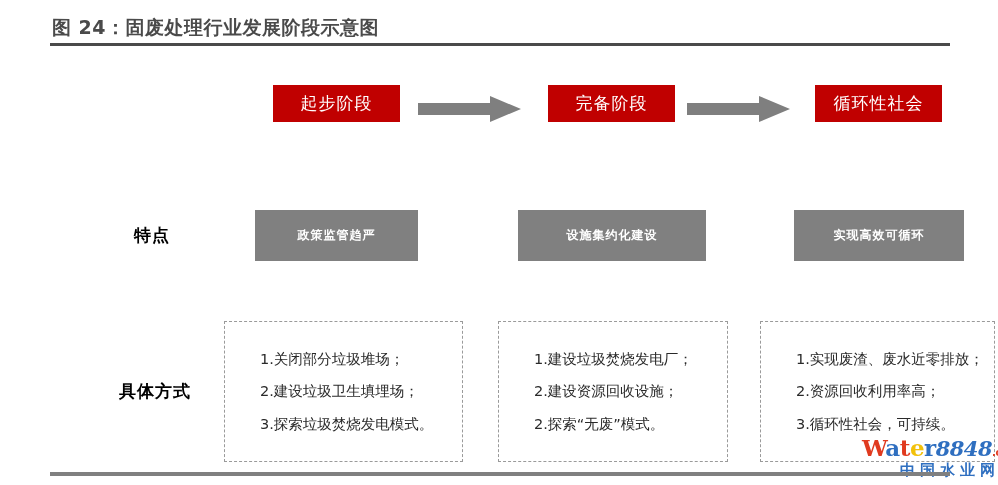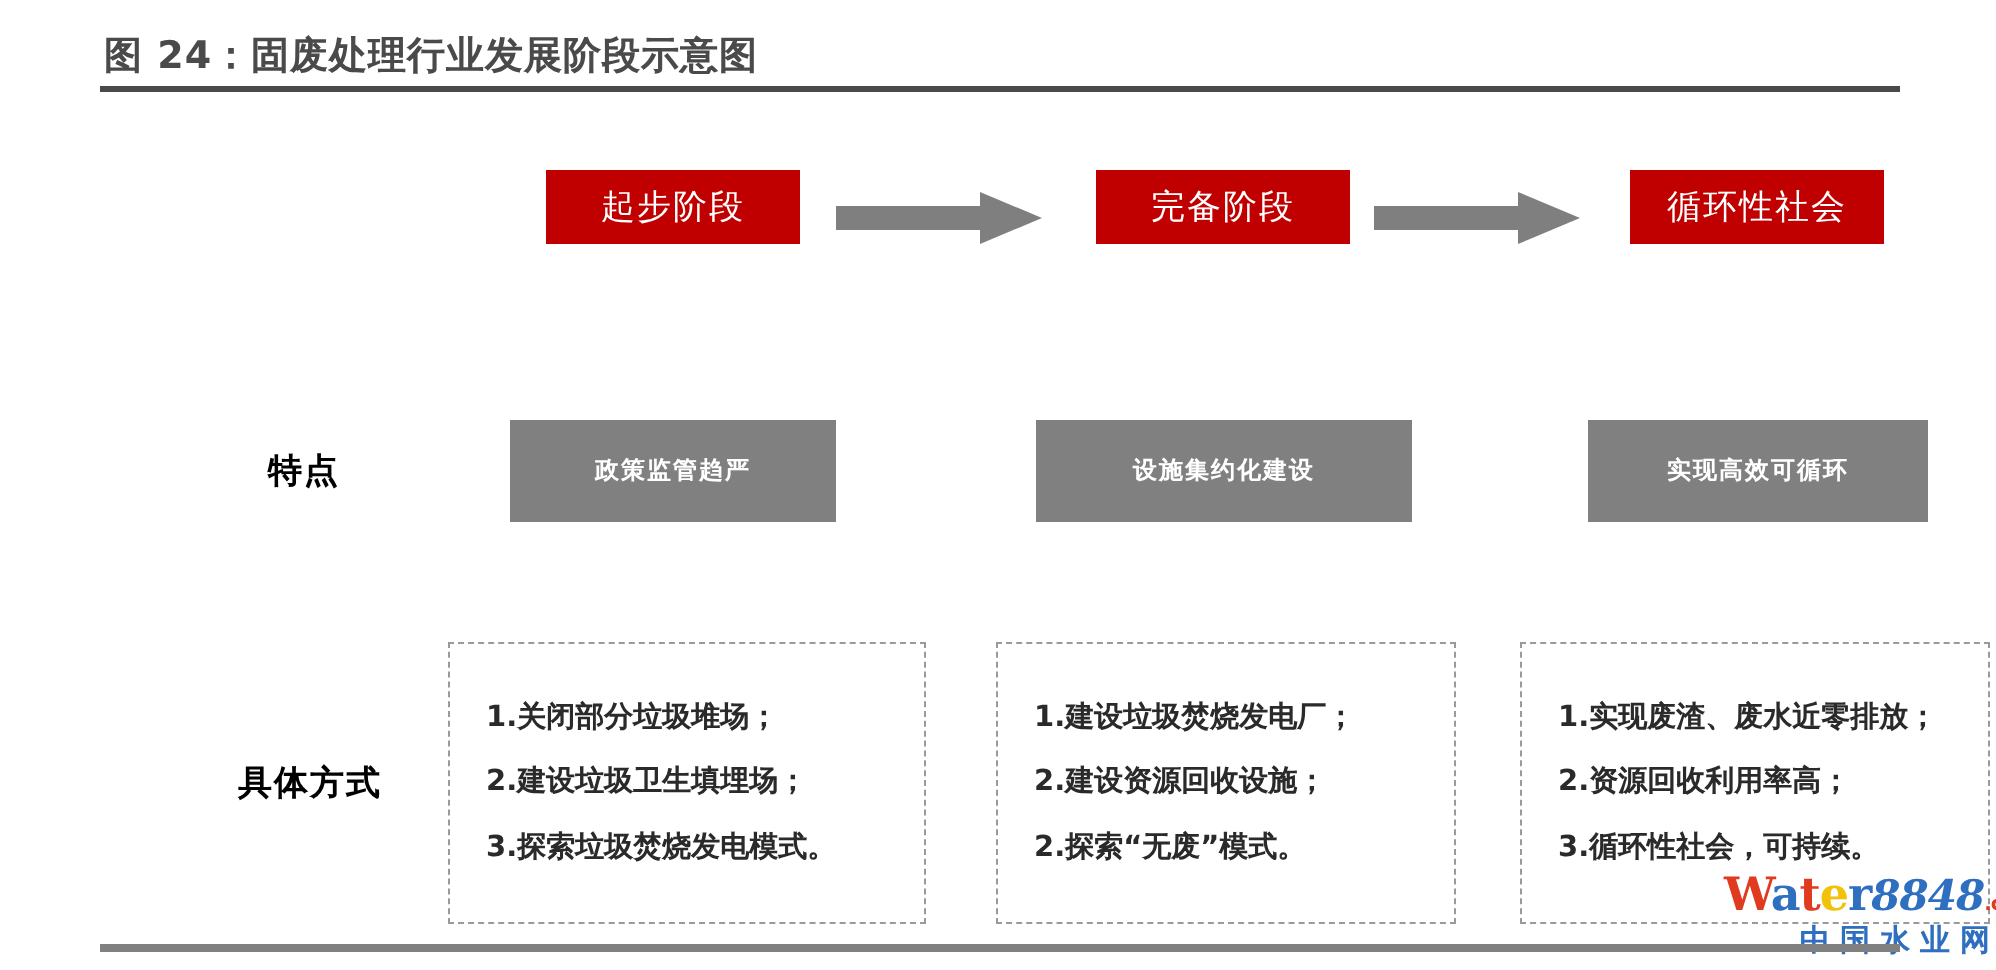--- a/index.html
+++ b/index.html
@@ -115,24 +115,24 @@
     flex-direction: column;
     justify-content: center;
     padding-left: 18px;
   }
   .method-box.c0 { left: 224px; width: 239px; }
   .method-box.c1 { left: 498px; width: 230px; }
   .method-box.c2 { left: 760px; width: 235px; }
 
   .method-item {
     font-size: 14.5px;
-    font-weight: bold;
+    font-weight: normal;
     color: #2a2a2a;
     line-height: 1;
-    margin: 9px 0;
+    margin: 9px 17px;
     white-space: nowrap;
   }
 
   
   .watermark {
     position: absolute;
     left: 862px;
     top: 436px;
     width: 138px;
     pointer-events: none;

